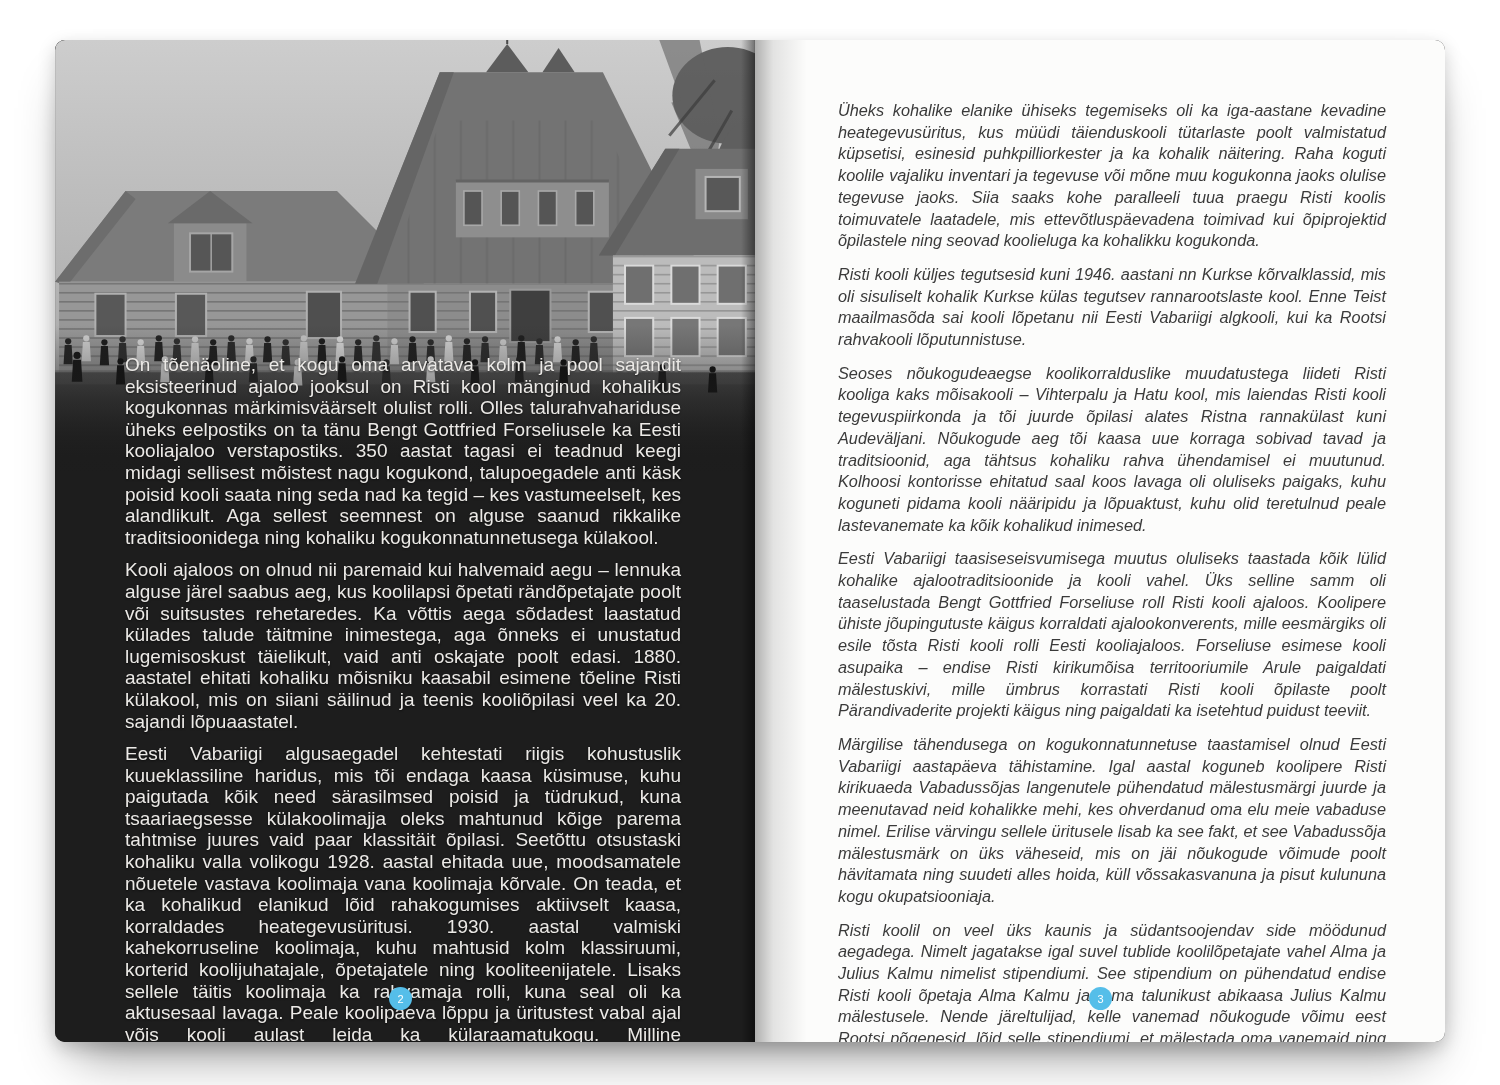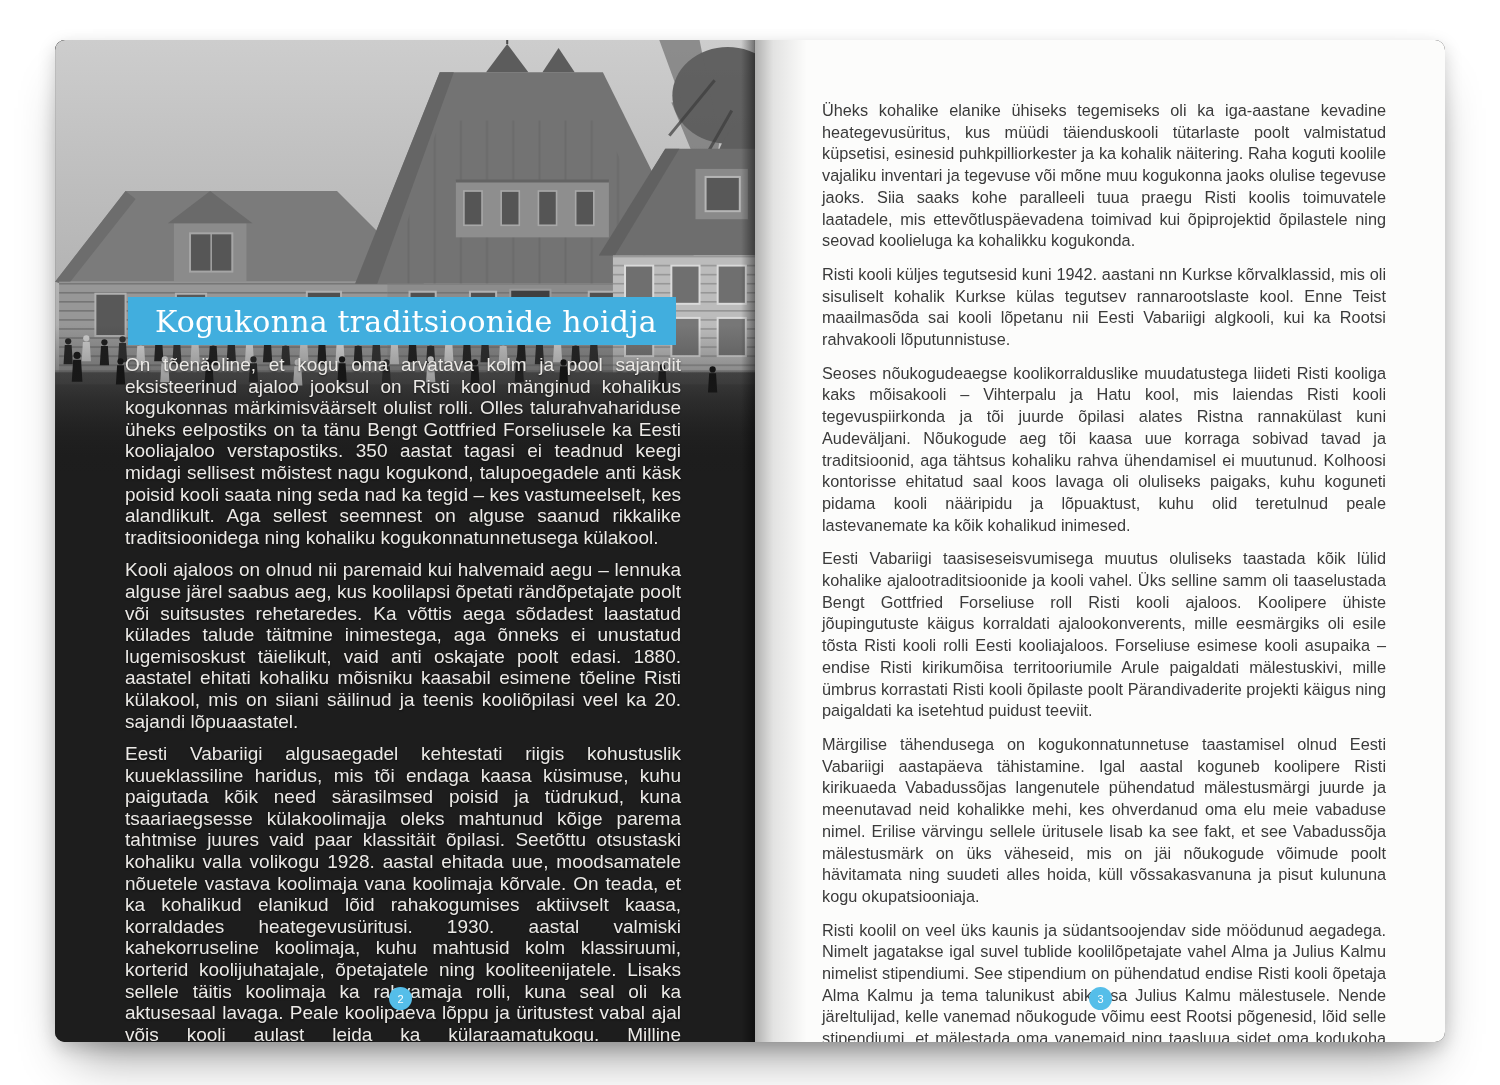--- a/index.html
+++ b/index.html
@@ -51,21 +51,21 @@
   }
   .left-spine-dark{
     position:absolute;right:0;top:0;width:14px;height:100%;
     background:linear-gradient(to right, rgba(0,0,0,0), rgba(0,0,0,.45));
     pointer-events:none;
   }
   .right-body{
     position:absolute;left:67px;top:60px;width:564px;
     font-size:16.3px;line-height:21.7px;text-align:justify;color:#3a3a3a;
   }
-  .right-body p{margin:0 0 12px 0;}
+  .right-body p{margin:0 0 12px 16px;font-style:italic;}
   
   .page-badge{
     position:absolute;top:947px;left:334px;width:23px;height:23px;border-radius:50%;
     background:#55bee9;color:#ffffff;font-size:11px;
     display:flex;align-items:center;justify-content:center;text-shadow:none;
   }
   .italic{font-style:italic;}
 </style>
 </head>
 <body>
@@ -205,39 +205,36 @@
           <use href="#prs" x="412" y="311" fill="#171717"></use>
           <use href="#prs" x="456" y="308" fill="#212121"></use>
           <use href="#prs" x="500" y="311" fill="#101010"></use>
           <use href="#prs" x="598" y="316" fill="#1a1a1a"></use>
           <use href="#prs" x="648" y="318" fill="#101010"></use>
         </g>
       </svg>
     </div>
     <div class="photo-fade"></div>
 
-    <div class="title-banner">
-      <span class="title-text">Kogukonna traditsioonide hoidja</span>
-    </div>
 
     <div class="left-body">
       <p>On tõenäoline, et kogu oma arvatava kolm ja pool sajandit eksisteerinud ajaloo jooksul on Risti kool mänginud kohalikus kogukonnas märkimisväärselt olulist rolli. Olles talurahvahariduse üheks eelpostiks on ta tänu Bengt Gottfried Forseliusele ka Eesti kooliajaloo verstapostiks. 350 aastat tagasi ei teadnud keegi midagi sellisest mõistest nagu kogukond, talupoegadele anti käsk poisid kooli saata ning seda nad ka tegid – kes vastumeelselt, kes alandlikult. Aga sellest seemnest on alguse saanud rikkalike traditsioonidega ning kohaliku kogukonnatunnetusega külakool.</p>
       <p>Kooli ajaloos on olnud nii paremaid kui halvemaid aegu – lennuka alguse järel saabus aeg, kus koolilapsi õpetati rändõpetajate poolt või suitsustes rehetaredes. Ka võttis aega sõdadest laastatud külades talude täitmine inimestega, aga õnneks ei unustatud lugemisoskust täielikult, vaid anti oskajate poolt edasi. 1880. aastatel ehitati kohaliku mõisniku kaasabil esimene tõeline Risti külakool, mis on siiani säilinud ja teenis kooliõpilasi veel ka 20. sajandi lõpuaastatel.</p>
       <p><span>Eesti Vabariigi algusaegadel kehtestati riigis kohustuslik kuueklassiline haridus, mis tõi endaga kaasa küsimuse, kuhu paigutada kõik need särasilmsed poisid ja tüdrukud, kuna tsaariaegsesse külakoolimajja oleks mahtunud kõige parema tahtmise juures vaid paar klassitäit õpilasi. Seetõttu otsustaski kohaliku valla volikogu 1928. aastal ehitada uue, moodsamatele nõuetele vastava koolimaja vana koolimaja kõrvale. On teada, et ka kohalikud elanikud lõid rahakogumises aktiivselt kaasa, korraldades heategevusüritusi. 1930. aastal valmiski kahekorruseline koolimaja, kuhu mahtusid kolm klassiruumi, korterid koolijuhatajale, õpetajatele ning kooliteenijatele. Lisaks sellele täitis koolimaja ka rahvamaja rolli, kuna seal oli ka aktusesaal lavaga. Peale koolipäeva lõppu ja üritustest vabal ajal võis kooli aulast leida ka külaraamatukogu. Milline multifunktsionaalne kogukonnakeskus! Siia koguneti pidutsema ja tähistama suuremaid riiklikke pühasid, näiteks see 1935. aasta mais jäädvustatud emadepäev. (Foto: </span><span class="italic">Laane, Karl. Risti koolimaja-rahvamaja emadepäeval 19.05.1935. EFA.683.1.11031</span><span>).</span></p>
 
     </div>
 
     <div class="page-badge">2</div>
     <div class="left-spine-dark"></div>
   </div>
 
   <div class="page-right">
     <div class="right-body">
       <p>Üheks kohalike elanike ühiseks tegemiseks oli ka iga-aastane kevadine heategevusüritus, kus müüdi täienduskooli tütarlaste poolt valmistatud küpsetisi, esinesid puhkpilliorkester ja ka kohalik näitering. Raha koguti koolile vajaliku inventari ja tegevuse või mõne muu kogukonna jaoks olulise tegevuse jaoks. Siia saaks kohe paralleeli tuua praegu Risti koolis toimuvatele laatadele, mis ettevõtluspäevadena toimivad kui õpiprojektid õpilastele ning seovad koolieluga ka kohalikku kogukonda.</p>
-      <p>Risti kooli küljes tegutsesid kuni 1942. aastani nn Kurkse kõrvalklassid, mis oli sisuliselt kohalik Kurkse külas tegutsev rannarootslaste kool. Enne Teist maailmasõda sai kooli lõpetanu nii Eesti Vabariigi algkooli, kui ka Rootsi rahvakooli lõputunnistuse.</p>
+      <p>Risti kooli küljes tegutsesid kuni 1946. aastani nn Kurkse kõrvalklassid, mis oli sisuliselt kohalik Kurkse külas tegutsev rannarootslaste kool. Enne Teist maailmasõda sai kooli lõpetanu nii Eesti Vabariigi algkooli, kui ka Rootsi rahvakooli lõputunnistuse.</p>
       <p>Seoses nõukogudeaegse koolikorralduslike muudatustega liideti Risti kooliga kaks mõisakooli – Vihterpalu ja Hatu kool, mis laiendas Risti kooli tegevuspiirkonda ja tõi juurde õpilasi alates Ristna rannakülast kuni Audeväljani. Nõukogude aeg tõi kaasa uue korraga sobivad tavad ja traditsioonid, aga tähtsus kohaliku rahva ühendamisel ei muutunud. Kolhoosi kontorisse ehitatud saal koos lavaga oli oluliseks paigaks, kuhu koguneti pidama kooli nääripidu ja lõpuaktust, kuhu olid teretulnud peale lastevanemate ka kõik kohalikud inimesed.</p>
       <p>Eesti Vabariigi taasiseseisvumisega muutus oluliseks taastada kõik lülid kohalike ajalootraditsioonide ja kooli vahel. Üks selline samm oli taaselustada Bengt Gottfried Forseliuse roll Risti kooli ajaloos. Koolipere ühiste jõupingutuste käigus korraldati ajalookonverents, mille eesmärgiks oli esile tõsta Risti kooli rolli Eesti kooliajaloos. Forseliuse esimese kooli asupaika – endise Risti kirikumõisa territooriumile Arule paigaldati mälestuskivi, mille ümbrus korrastati Risti kooli õpilaste poolt Pärandivaderite projekti käigus ning paigaldati ka isetehtud puidust teeviit.</p>
       <p>Märgilise tähendusega on kogukonnatunnetuse taastamisel olnud Eesti Vabariigi aastapäeva tähistamine. Igal aastal koguneb koolipere Risti kirikuaeda Vabadussõjas langenutele pühendatud mälestusmärgi juurde ja meenutavad neid kohalikke mehi, kes ohverdanud oma elu meie vabaduse nimel. Erilise värvingu sellele üritusele lisab ka see fakt, et see Vabadussõja mälestusmärk on üks väheseid, mis on jäi nõukogude võimude poolt hävitamata ning suudeti alles hoida, küll võssakasvanuna ja pisut kulununa kogu okupatsiooniaja.</p>
       <p>Risti koolil on veel üks kaunis ja südantsoojendav side möödunud aegadega. Nimelt jagatakse igal suvel tublide koolilõpetajate vahel Alma ja Julius Kalmu nimelist stipendiumi. See stipendium on pühendatud endise Risti kooli õpetaja Alma Kalmu ja tema talunikust abikaasa Julius Kalmu mälestusele. Nende järeltulijad, kelle vanemad nõukogude võimu eest Rootsi põgenesid, lõid selle stipendiumi, et mälestada oma vanemaid ning taasluua sidet oma kodukoha ja kohaliku kogukonnaga. Siinkohal ei saa mainimata jätta ka Risti kooli sidet kohalike ettevõtetega, mis pakuvad järjepidevalt ohtrat toetust – M.V.Wool – Mati Vetevoolu poolt alustatud koolimütside projektiga ning OÜ Ekoy Elektroonika aasta parimate õpilaste tunnustamine.</p>
 
     </div>
     <div class="page-badge">3</div>
   </div>
 
 </div>

